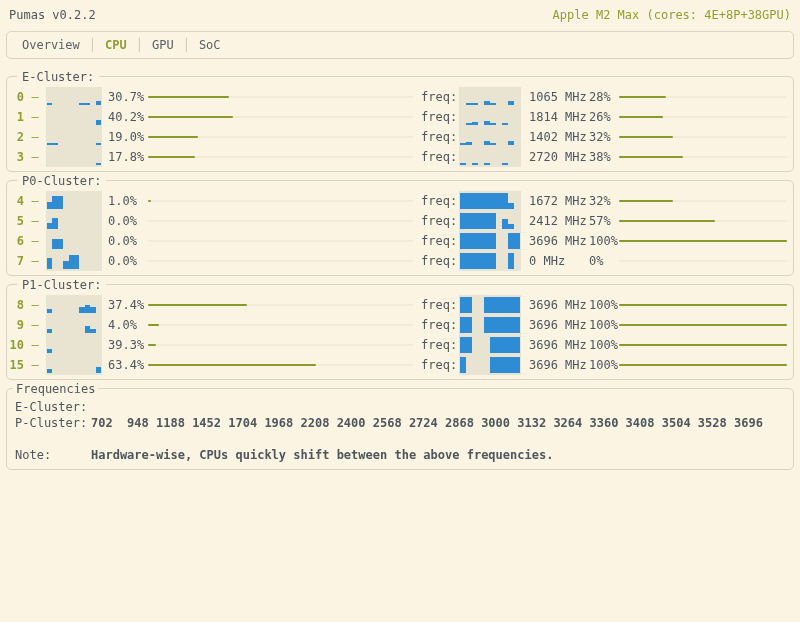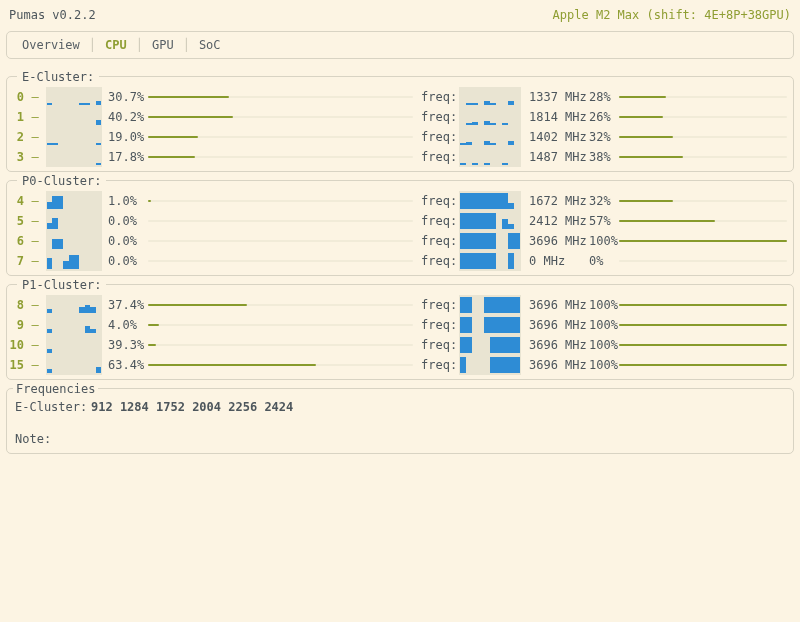--- a/index.html
+++ b/index.html
@@ -53,21 +53,21 @@
   .frow { display:flex; line-height:16px; }
   .frow .flbl { width:76px; flex:none; }
   .frow .fvals { white-space:pre; font-weight:bold; }
   .frow.spacer { height:16px; }
 </style>
 </head>
 <body>
 
 <div class="hdr">
   <span>Pumas v0.2.2</span>
-  <span class="dev">Apple M2 Max (shift: 4E+8P+38GPU)</span>
+  <span class="dev">Apple M2 Max (cores: 4E+8P+38GPU)</span>
 </div>
 
 <div class="tabbar">
     <span class="tab">Overview</span>
     <span class="tabsep">│</span>
     <span class="tab active">CPU</span>
     <span class="tabsep">│</span>
     <span class="tab">GPU</span>
     <span class="tabsep">│</span>
     <span class="tab">SoC</span>
@@ -102,21 +102,21 @@
           <i style="height: 2px;"></i>
           <i style="height: 2px;"></i>
           <i style="height: 0px; background: transparent;"></i>
           <i style="height: 4px;"></i>
           <i style="height: 2px;"></i>
           <i style="height: 0px; background: transparent;"></i>
           <i style="height: 0px; background: transparent;"></i>
           <i style="height: 4px;"></i>
           <i style="height: 0px; background: transparent;"></i>
         </div>
-    <span class="mhz">1337 MHz</span>
+    <span class="mhz">1065 MHz</span>
     <span class="fpct">28%</span>
     <div class="gauge right">
           <i class="track"></i>
           <i class="fill" style="width: 28%;"></i>
         </div>
   </div>
 
   <div class="row">
     <span class="core">1</span>
     <span class="dash">–</span>
@@ -225,21 +225,21 @@
           <i style="height: 0px; background: transparent;"></i>
           <i style="height: 2px;"></i>
           <i style="height: 0px; background: transparent;"></i>
           <i style="height: 2px;"></i>
           <i style="height: 0px; background: transparent;"></i>
           <i style="height: 0px; background: transparent;"></i>
           <i style="height: 2px;"></i>
           <i style="height: 0px; background: transparent;"></i>
           <i style="height: 0px; background: transparent;"></i>
         </div>
-    <span class="mhz">1487 MHz</span>
+    <span class="mhz">2720 MHz</span>
     <span class="fpct">38%</span>
     <div class="gauge right">
           <i class="track"></i>
           <i class="fill" style="width: 38%;"></i>
         </div>
   </div>
 </div>
 </div>
 
 <div class="box">
@@ -577,19 +577,23 @@
           <i class="fill" style="width: 100%;"></i>
         </div>
   </div>
 </div>
 </div>
 
 <div class="box freqbox">
   <span class="legend tight">Frequencies</span>
   <div class="frow">
     <span class="flbl">E-Cluster:</span>
-    <span class="fvals">912 1284 1752 2004 2256 2424</span>
+  </div>
+  <div class="frow">
+    <span class="flbl">P-Cluster:</span>
+    <span class="fvals">702  948 1188 1452 1704 1968 2208 2400 2568 2724 2868 3000 3132 3264 3360 3408 3504 3528 3696</span>
   </div>
   <div class="frow spacer"></div>
   <div class="frow">
     <span class="flbl">Note:</span>
+    <span class="fvals">Hardware-wise, CPUs quickly shift between the above frequencies.</span>
   </div>
 </div>
 
 </body></html>

